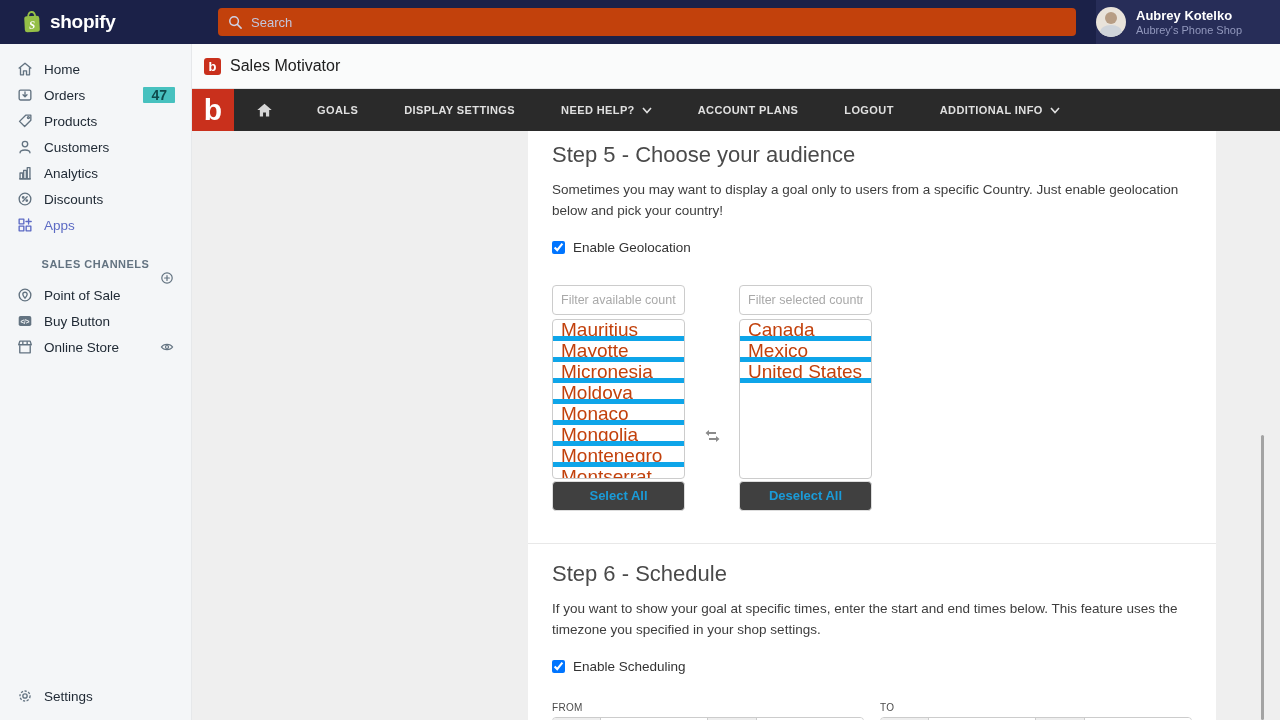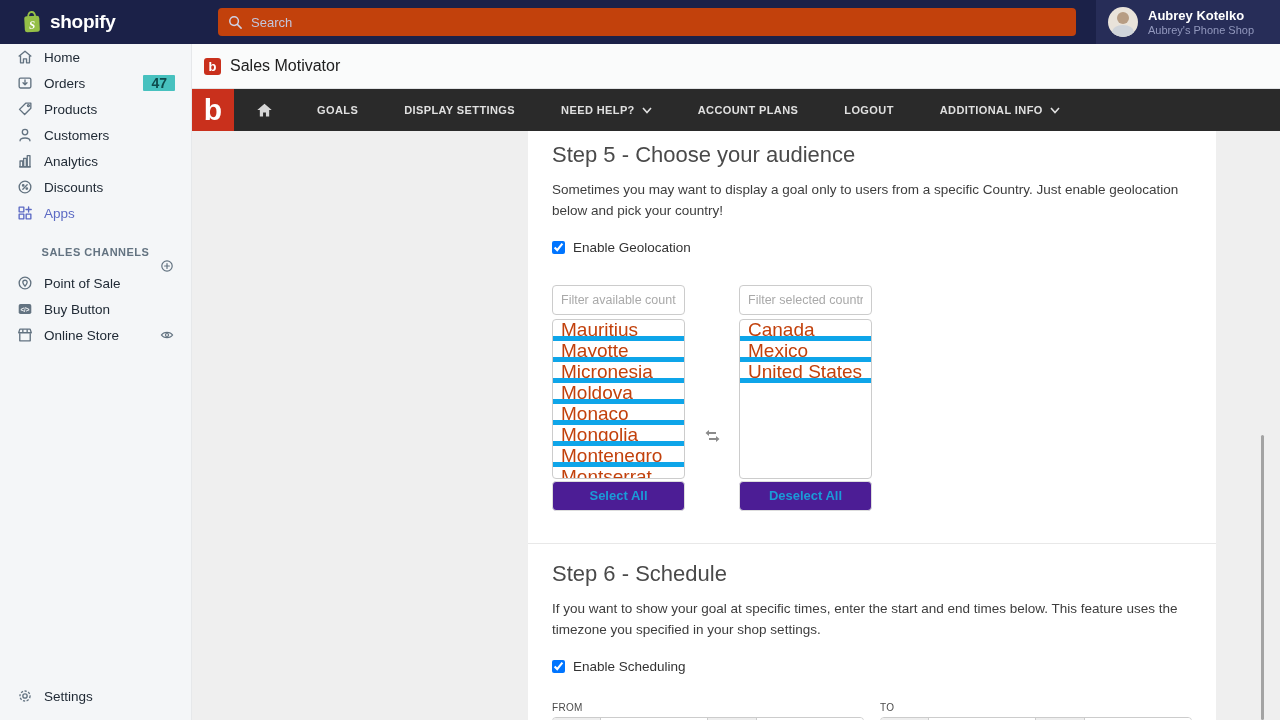--- a/index.html
+++ b/index.html
@@ -11,31 +11,31 @@
     background:var(--topbar-bg,#1b2148); display:flex; align-items:center; z-index:30; }
   .topbar-logo { width:192px; display:flex; align-items:center; padding-left:21px; gap:7px; cursor:pointer; }
   .logo-text { color:#fff; font-size:19px; font-weight:700; letter-spacing:-0.3px; }
   .topbar-search { flex:1; padding-left:26px; }
   .search-box { width:858px; height:28px; background:#c2410c; border-radius:4px;
     display:flex; align-items:center; padding:0 10px; gap:8px; }
   .search-box input { background:transparent; border:none; outline:none; color:#fff;
     font-size:13px; width:100%; font-family:inherit; }
   .search-box input::placeholder { color:#c3c6dd; }
   .topbar-user { position:absolute; right:0; top:0; height:44px; width:184px; background:#272d58;
-    display:flex; align-items:center; gap:10px; padding-left:12px; cursor:pointer; }
+    display:flex; align-items:center; gap:10px; cursor:pointer; }
   .avatar { width:30px; height:30px; border-radius:50%; background:#e9e3da; position:relative; overflow:hidden; flex:0 0 auto; }
   .avatar::before { content:""; position:absolute; left:9px; top:5px; width:12px; height:12px; border-radius:50%; background:#b79d84; }
   .avatar::after { content:""; position:absolute; left:4px; top:18px; width:22px; height:14px; border-radius:50% 50% 0 0; background:#cfd4da; }
   .user-name { color:#fff; font-size:13px; font-weight:700; line-height:16px; }
   .user-shop { color:#9298bd; font-size:11px; line-height:13px; }
 
   
   .sidebar { position:absolute; left:0; top:44px; width:192px; height:676px;
     background:#f4f6f8; border-right:1px solid #e6e8ea; z-index:20; }
-  .side-list { list-style:none; padding-top:0; }
+  .side-list { list-style:none; padding-top:12px; }
   .side-item { display:flex; align-items:center; height:26px; padding:0 16px; gap:10px;
     font-size:13.5px; font-weight:500; color:#212b36; cursor:pointer; }
   .side-item .icn { width:18px; height:18px; display:flex; align-items:center; justify-content:center; }
   .side-item.active { color:var(--indigo,#5c6ac4); }
   .badge { margin-left:auto; background:var(--badge-teal,#47c1bf); color:#0e4a4c; font-size:14px;
     font-weight:700; padding:1px 8px; border-radius:1px; line-height:14px; }
   .sc-header { display:flex; align-items:center; padding:0 16px; margin-top:20px; height:22px;flex-direction:column; }
   .sc-header span { font-size:11px; font-weight:700; letter-spacing:0.5px; color:#637381; }
   .sc-header .icn { margin-left:auto; cursor:pointer; display:flex; }
   .trail-icn { margin-left:auto; display:flex; }
@@ -66,21 +66,21 @@
 
   .duallist { margin-top:30px; display:flex; }
   .dl-col { width:133px; display:flex; flex-direction:column; }
   .dl-filter { height:30px; border:1px solid #ccc; border-radius:4px; padding:0 8px;
     font-size:12.5px; color:#444; outline:none; font-family:inherit; width:133px; }
   .dl-filter::placeholder { color:#a9a9a9; }
   .country-list { list-style:none; margin-top:4px; height:160px; overflow:hidden;
     border:1px solid #ccc; border-radius:4px; background:#fff; }
   .country-list li { height:21px; line-height:20px; padding-left:8px; font-size:19px; color:#c2410c;
     border-bottom:5px solid #0ea5e9; cursor:pointer; white-space:nowrap; overflow:hidden; }
-  .link-btn { margin-top:2px; height:30px; border:1px solid #ddd; border-radius:4px; background:#4c1d95;
+  .link-btn { margin-top:2px; height:30px; border:1px solid #ddd; border-radius:4px; background:#404040;
     color:var(--link-blue,#1a9bd8); font-size:13px; font-weight:700; cursor:pointer; font-family:inherit; }
   .dl-swap { width:54px; display:flex; align-items:center; justify-content:center; padding-top:76px; }
 
   .divider { border:none; border-top:1px solid #e8e8e8; margin:32px -24px 0; }
 
   .sched-row { margin-top:28px; display:flex; gap:16px; }
   .sched-block { width:312px; }
   .sched-label { font-size:10px; color:#4a4a4a; letter-spacing:0.3px; margin-bottom:4px; }
   .igroup { display:flex; border:1px solid #ccc; border-radius:4px; height:34px; overflow:hidden; background:#fff; }
   .addon { background:#eee; padding:7px 10px 0; font-size:13px; color:#555; border-right:1px solid #ccc; }

